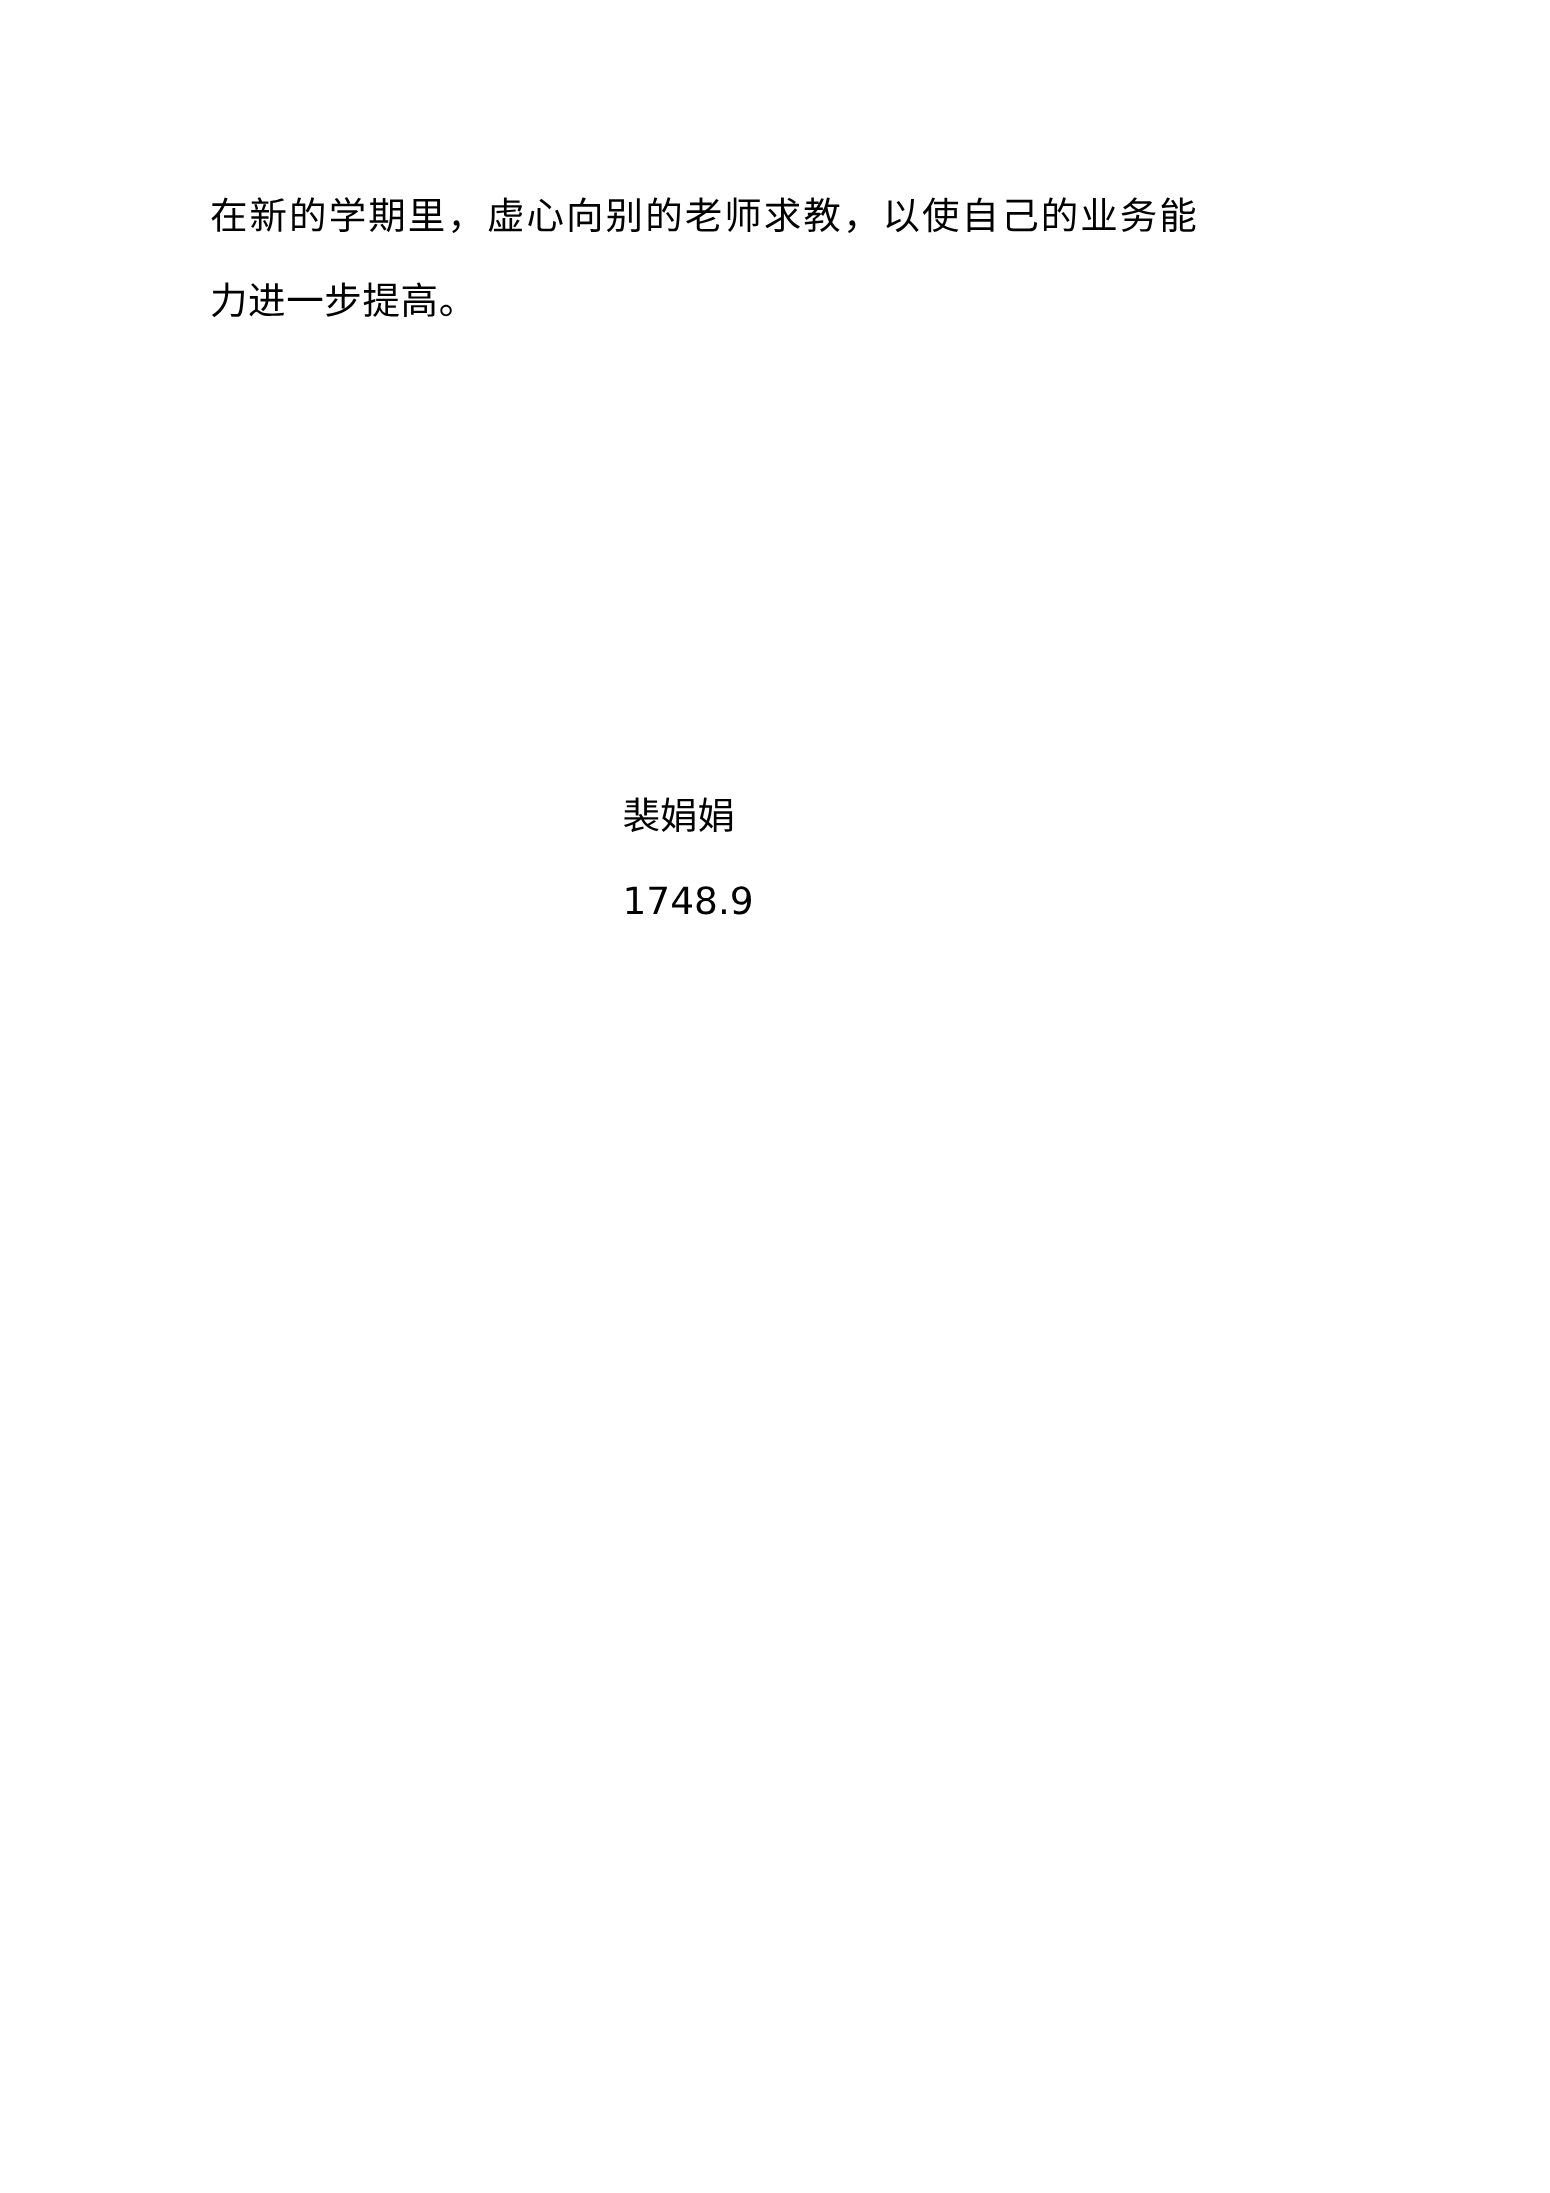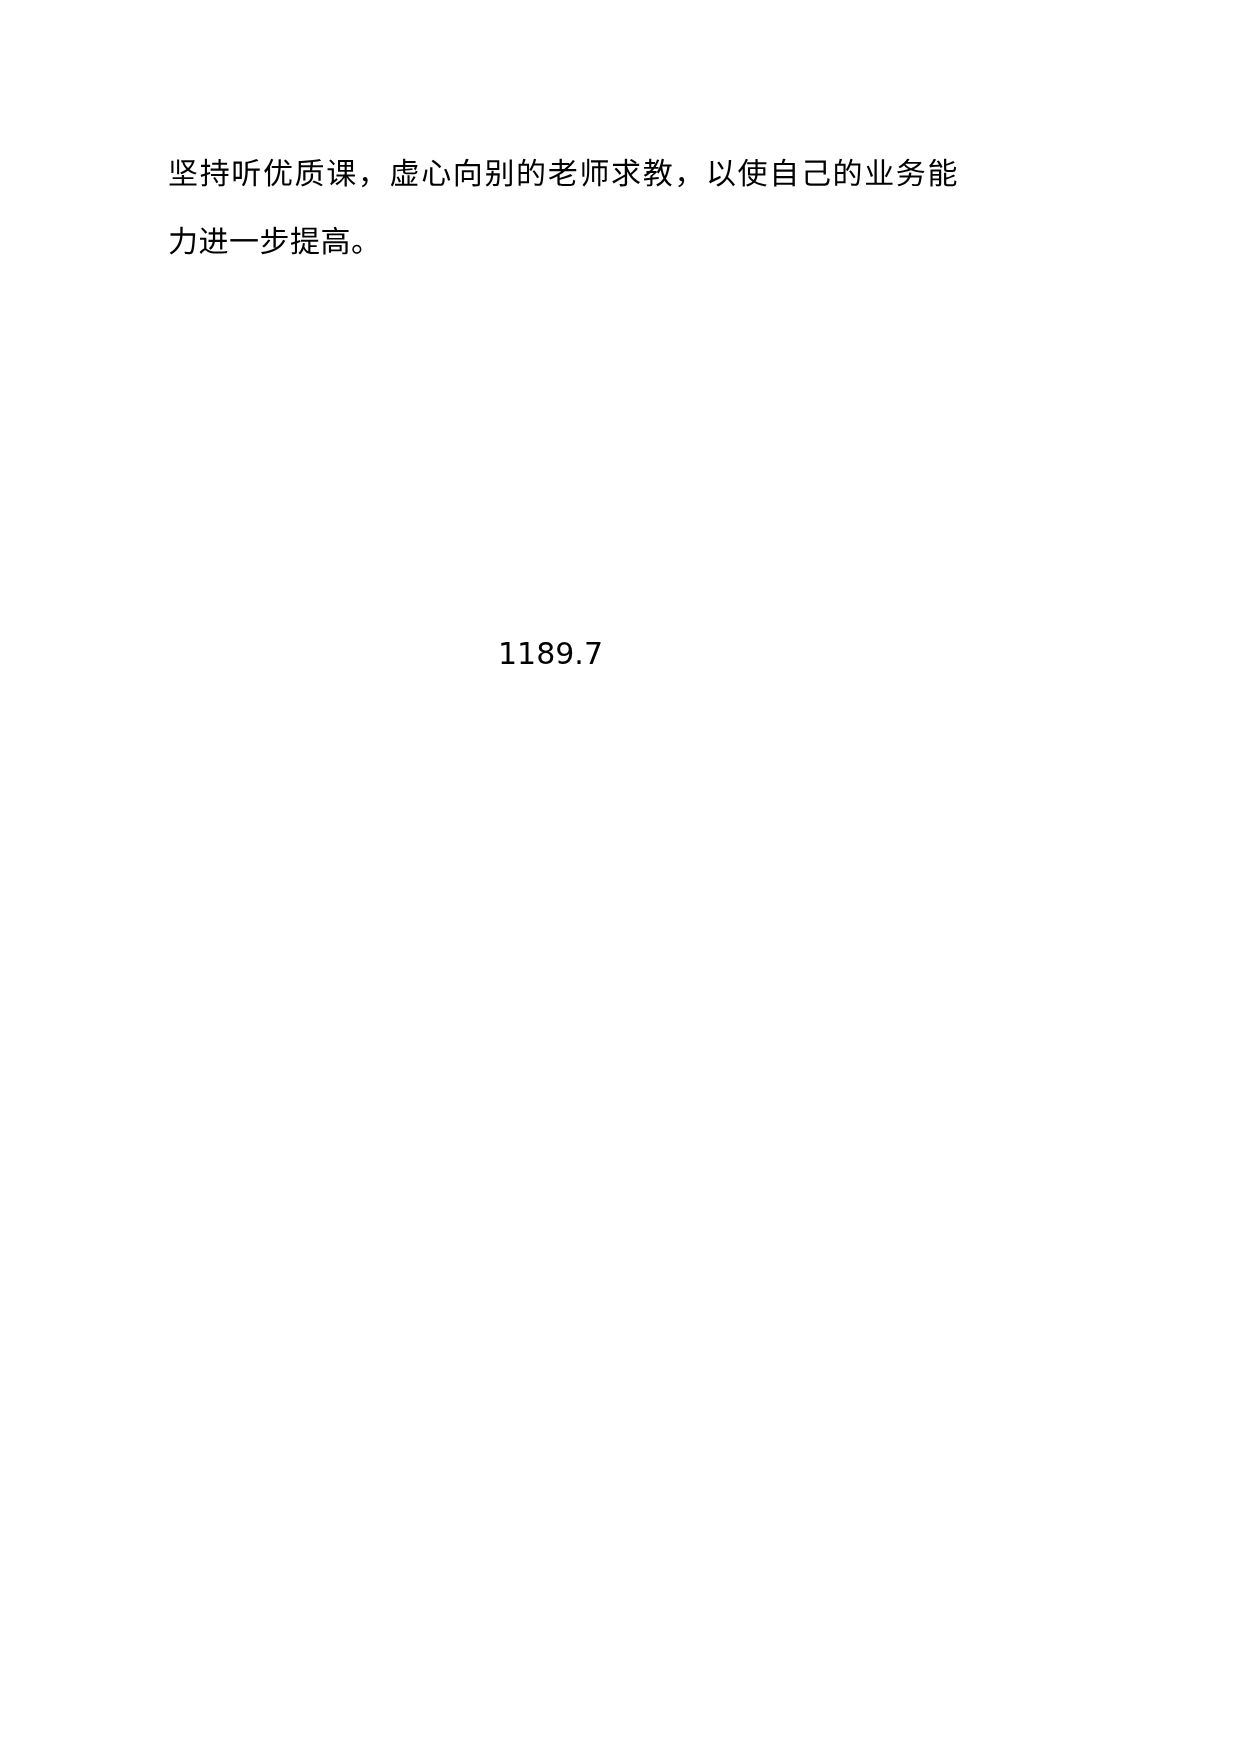--- a/index.html
+++ b/index.html
@@ -53,20 +53,21 @@
     margin: 0;
     padding-left: 330px;
   }
 </style>
 </head>
 <body>
 
 <div class="page">
 
   <div class="content">
-    <p class="para">坚持听优质课，虚心向别的老师求教，以使自己的业务能力进一步提高。</p>
+    <p class="para">在新的学期里，虚心向别的老师求教，以使自己的业务能力进一步提高。</p>
   </div>
 
   <div class="signature-block">
-    <p class="sign-date">1189.7</p>
+    <p class="sign-name">裴娟娟</p>
+    <p class="sign-date">1748.9</p>
   </div>
 
 </div>
 
 </body></html>

